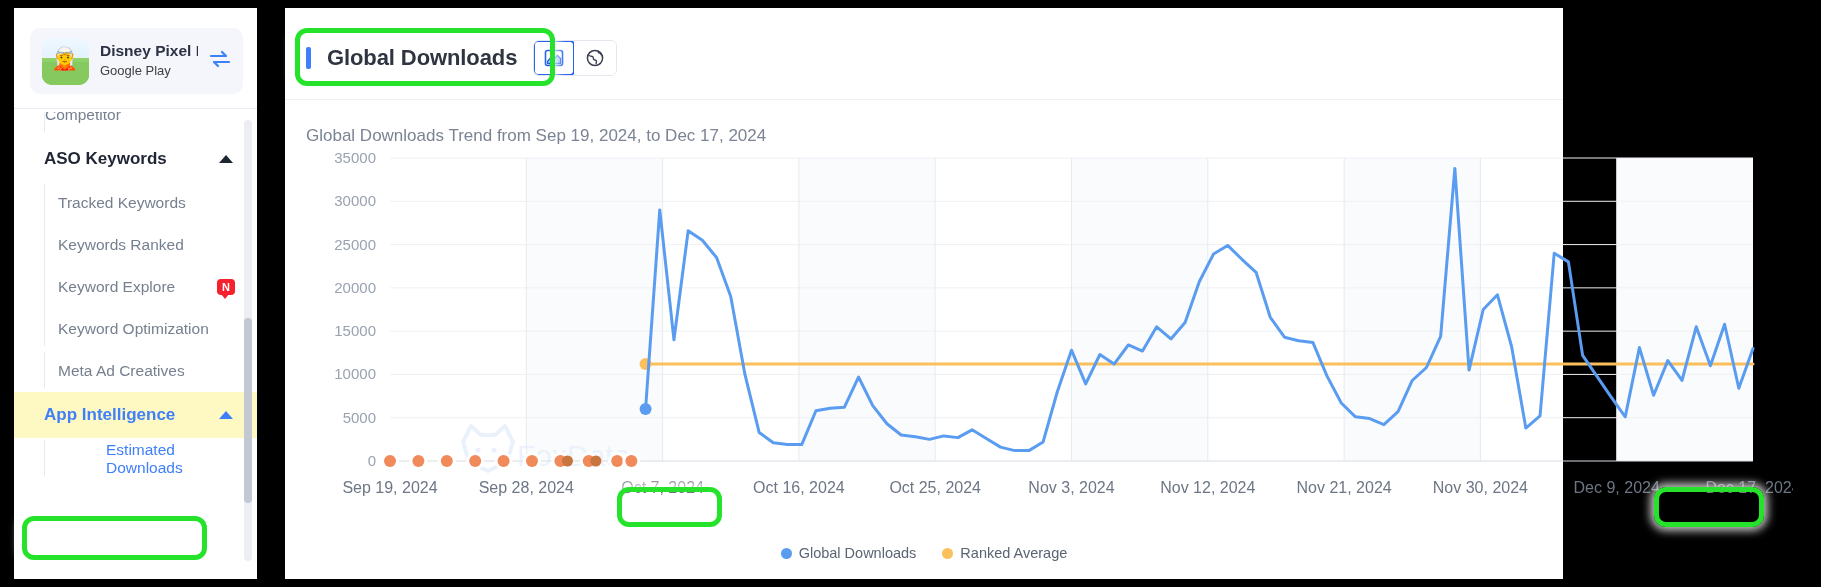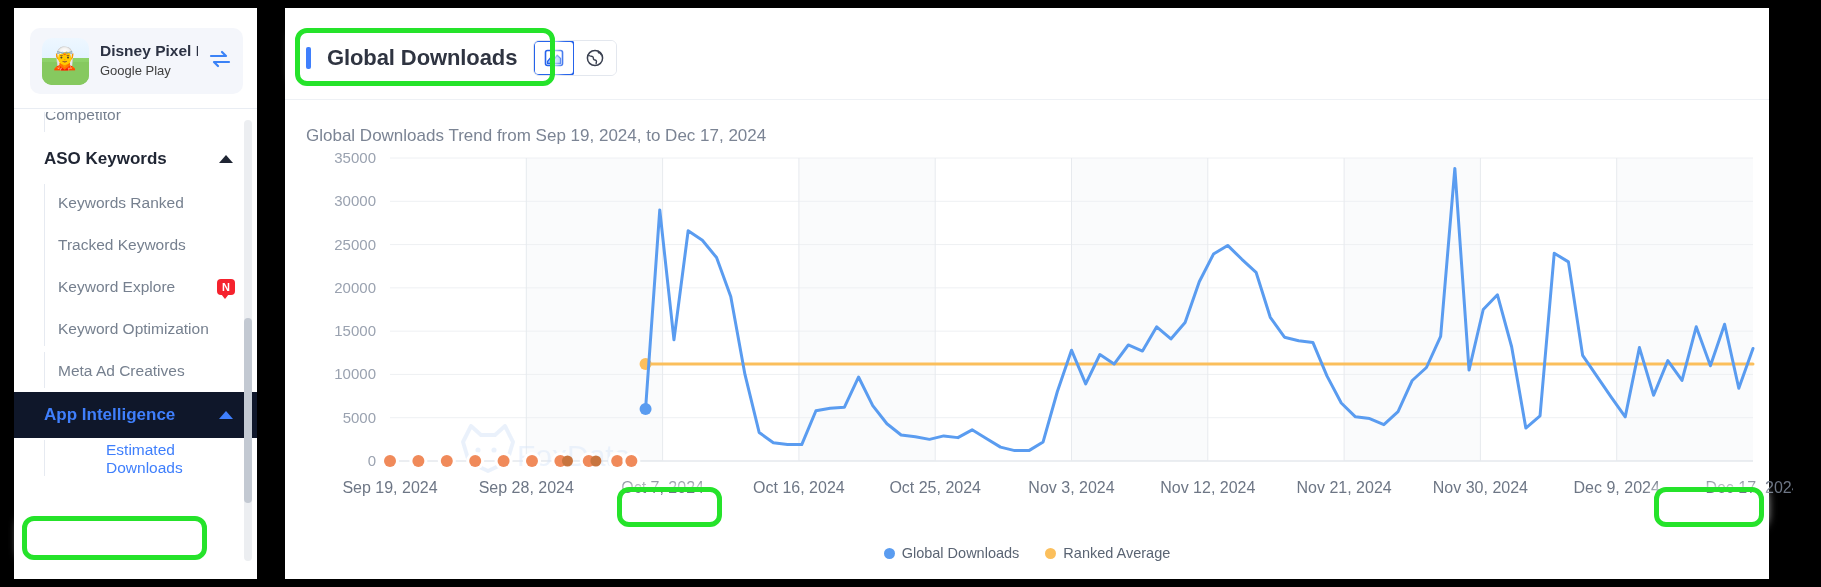--- a/index.html
+++ b/index.html
@@ -86,21 +86,21 @@
     display: flex;
     align-items: center;
     justify-content: space-between;
     padding: 0 24px 0 30px;
     height: 46px;
     font-size: 17px;
     font-weight: 700;
     color: #1f2533;
     cursor: pointer;
   }
-  .nav-group-header.active { color: #3f7ffc; background: #0f172a; }
+  .nav-group-header.active { color: #3f7ffc; background: #fef9c3; }
   .caret {
     width: 0; height: 0;
     border-left: 7px solid transparent;
     border-right: 7px solid transparent;
     border-bottom: 8px solid #1f2533;
   }
   .nav-group-header.active .caret { border-bottom-color: #3f7ffc; }
 
   .sub-list { position: relative; padding-left: 30px; }
   .sub-list::before {
@@ -152,21 +152,21 @@
     width: 8px; height: 185px;
     background: #c3c9d2;
     border-radius: 4px;
     cursor: pointer;
   }
 
   
   .main {
     position: absolute;
     left: 285px; top: 8px;
-    width: 1484px; height: 571px;
+    width: 1278px; height: 571px;
     background: #fff;
   }
   .panel-title-row {
     position: absolute;
     left: 21px; top: 32px;
     display: flex;
     align-items: center;
     gap: 16px;
   }
   .title-bar-accent {
@@ -280,24 +280,24 @@
           <span>Competitor</span>
         </div>
       </div>
 
       <div class="nav-group-header">
         <span>ASO Keywords</span>
         <span class="caret"></span>
       </div>
       <div class="sub-list">
         <div class="sub-item">
+          <span>Tracked Keywords</span>
+        </div>
+        <div class="sub-item">
           <span>Keywords Ranked</span>
-        </div>
-        <div class="sub-item">
-          <span>Tracked Keywords</span>
         </div>
         <div class="sub-item">
           <span>Keyword Explore</span>
           <span class="badge-n">N</span>
         </div>
         <div class="sub-item">
           <span>Keyword Optimization</span>
         </div>
       </div>
 

